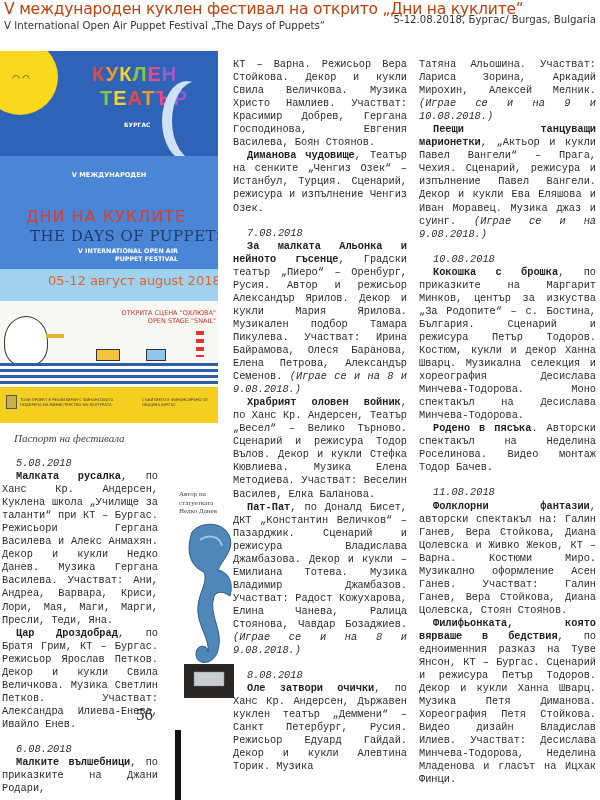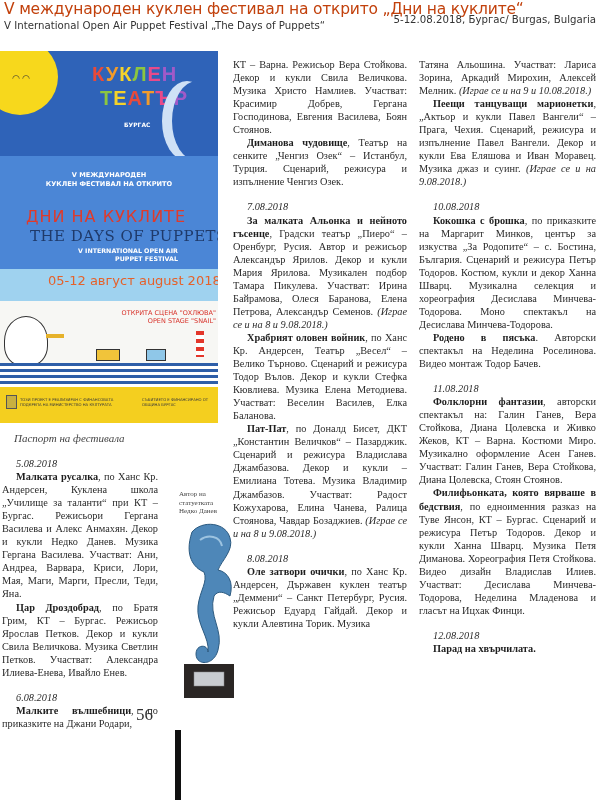--- a/index.html
+++ b/index.html
@@ -32,21 +32,21 @@
   .poster .boat1{position:absolute;left:96px;top:298px;width:22px;height:10px;background:#f1c43a;border:1px solid #333;}
   .poster .boat2{position:absolute;left:146px;top:298px;width:18px;height:10px;background:#8fc7e8;border:1px solid #333;}
   .poster .light{position:absolute;left:196px;top:280px;width:8px;height:26px;background:repeating-linear-gradient(180deg,#e3362a 0,#e3362a 4px,#fff 4px,#fff 8px);}
   .poster .foot{position:absolute;left:0;top:336px;width:218px;height:36px;background:#f4cf1f;}
   .poster .fl{position:absolute;left:20px;top:346px;font-family:"DejaVu Sans",sans-serif;font-size:3.8px;color:#3a3a3a;line-height:5px;width:110px;}
   .poster .fr{position:absolute;left:142px;top:346px;font-family:"DejaVu Sans",sans-serif;font-size:3.8px;color:#3a3a3a;line-height:5px;width:76px;}
   .poster .crest{position:absolute;left:6px;top:344px;width:9px;height:12px;background:#c9b040;border:1px solid #555;}
 
   .caption{position:absolute;left:14px;top:432px;font-style:italic;font-size:11px;color:#444;}
   .col{position:absolute;font-size:10.3px;line-height:13.05px;text-align:justify;color:#2b2b2b;}
-  .col p{margin:0;text-indent:14px;}
+  .col p{margin:0;text-indent:14px;font-family:Liberation Mono, monospace;}
   .col .date{font-style:italic;text-indent:14px;margin:0;}
   .col .gap{height:12px;}
   .col b{font-weight:bold;color:#1e1e1e;}
   .col i{font-style:italic;}
   .c1{left:2px;top:457px;width:156px;}
   .c2{left:233px;top:58px;width:174px;}
   .c3{left:419px;top:58px;width:177px;}
 
   .statue-cap{position:absolute;left:179px;top:490px;font-size:7px;line-height:8.5px;color:#444;}
   .statue{position:absolute;left:174px;top:520px;width:70px;height:180px;}
@@ -70,21 +70,20 @@
     <span style="color:#e84a3a">К</span><span style="color:#f29b2a">У</span><span style="color:#f4d22a">К</span><span style="color:#8cc63f">Л</span><span style="color:#e84a8a">Е</span><span style="color:#a05ac8">Н</span>
   </div>
   <div class="logo2">
     <span style="color:#8cc63f">Т</span><span style="color:#f4d22a">Е</span><span style="color:#e84a3a">А</span><span style="color:#f29b2a">Т</span><span style="color:#e84a8a">Ъ</span><span style="color:#a05ac8">Р</span>
   </div>
   <div class="city">БУРГАС</div>
   <div class="moon"></div>
   <div class="mid"></div>
   <div class="t1">
     <div>V МЕЖДУНАРОДЕН</div>
-    <div>КУКЛЕН ФЕСТИВАЛ НА ОТКРИТО</div>
   </div>
   <div class="t2">ДНИ НА КУКЛИТЕ</div>
   <div class="t3">THE DAYS OF PUPPETS</div>
   <div class="t4">
     <div>V INTERNATIONAL OPEN AIR</div>
     <div>PUPPET FESTIVAL</div>
   </div>
   <div class="band"></div>
   <div class="dates">05-12 август august 2018</div>
   <div class="white"></div>

